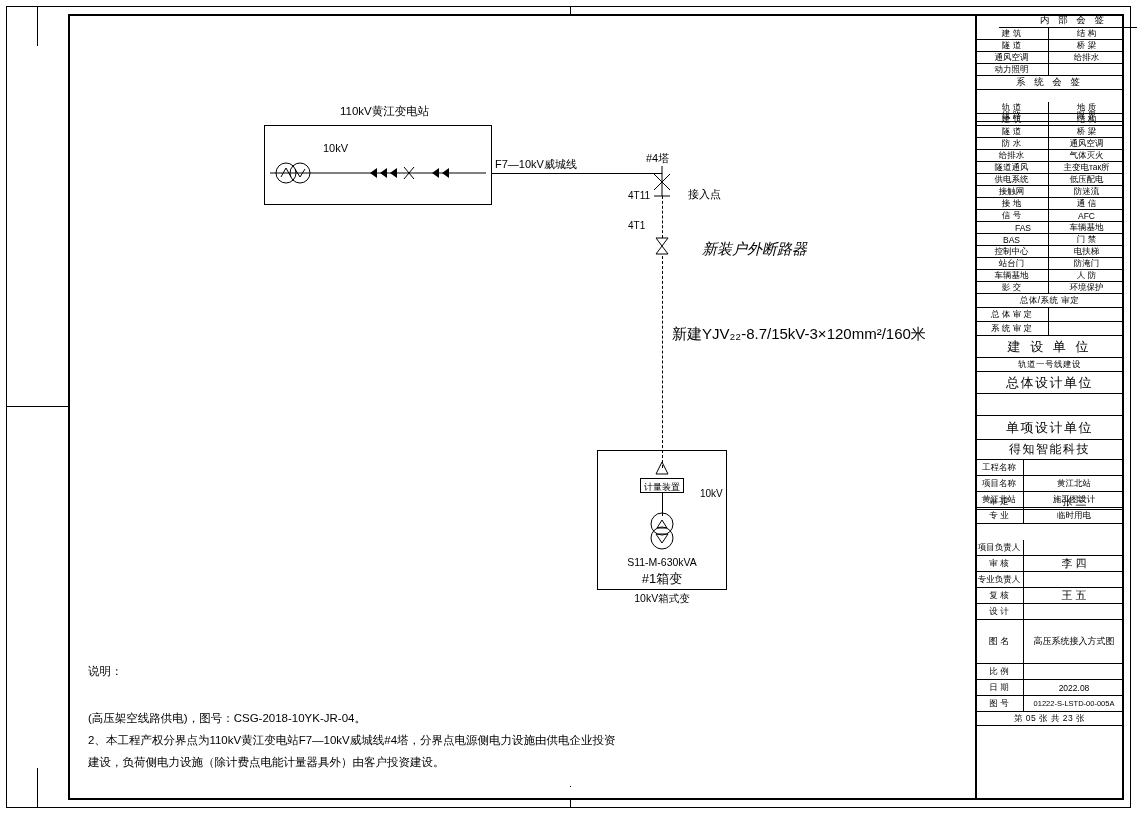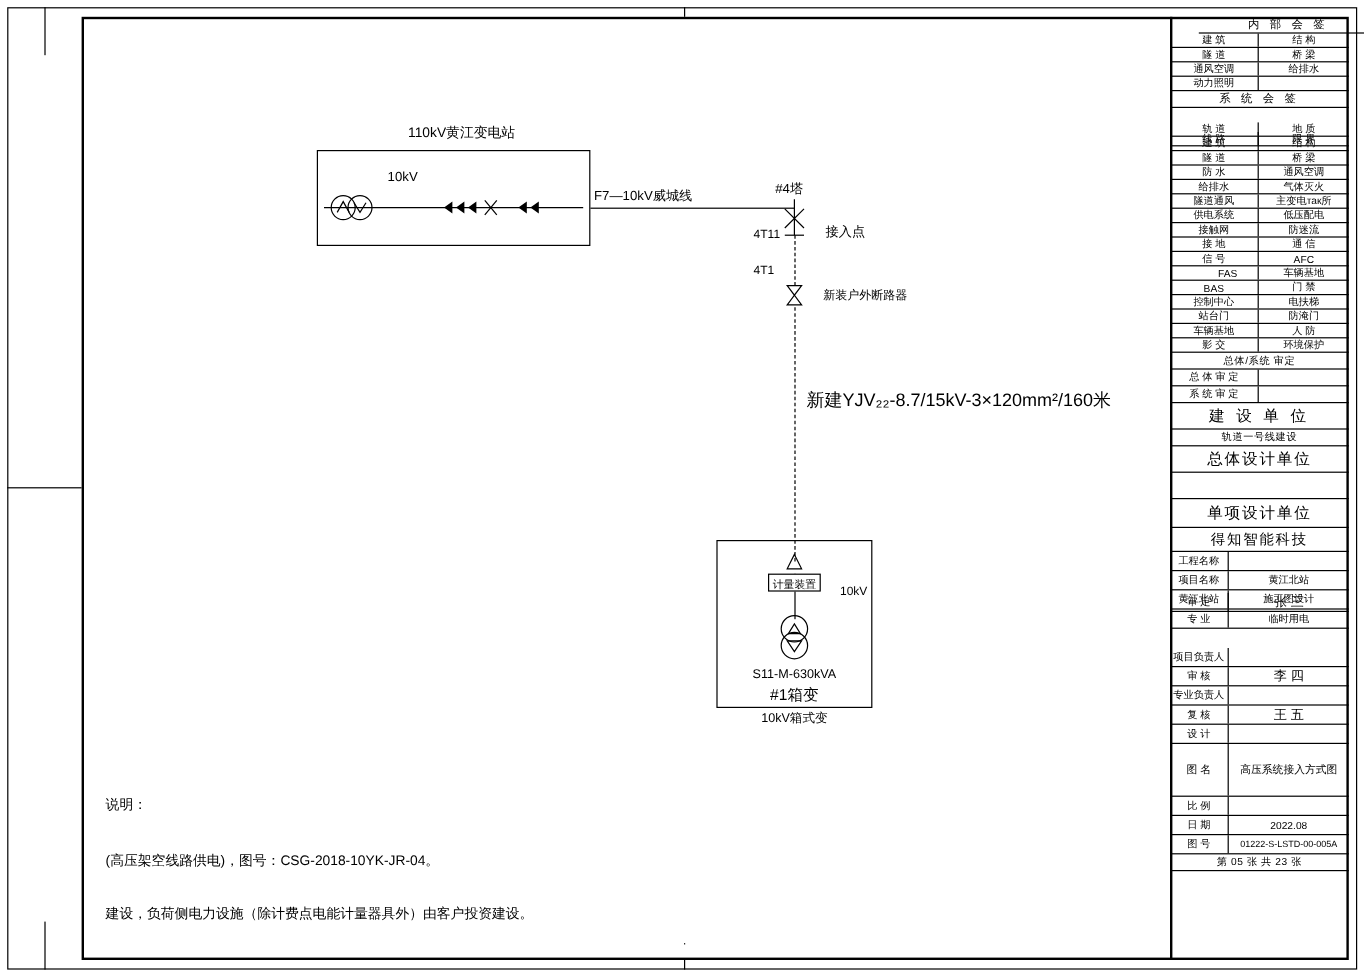--- a/index.html
+++ b/index.html
@@ -78,21 +78,21 @@
   <div class="t" style="left:688px;top:188px;font-size:11px;">接入点</div>
   <div class="t" style="left:628px;top:190px;font-size:10px;">4T11</div>
 
   <div class="dash" style="left:662px;top:196px;height:42px;"></div>
 
   <div class="t" style="left:628px;top:220px;font-size:10px;">4T1</div>
   <svg style="left:650px;top:234px;width:40px;height:24px;">
     <path d="M6 4 L18 4 L12 12 Z" fill="none" stroke="#000" stroke-width="1"></path>
     <path d="M6 20 L18 20 L12 12 Z" fill="none" stroke="#000" stroke-width="1"></path>
   </svg>
-  <div class="t" style="left:686px;top:241px;font-size:10px;">新装户外断路器</div>
+  <div class="t" style="left:702px;top:241px;font-size:15px;font-style:italic;">新装户外断路器</div>
 
   <div class="dash" style="left:662px;top:256px;height:212px;"></div>
   <div class="t" style="left:672px;top:326px;font-size:15px;">新建YJV₂₂-8.7/15kV-3×120mm²/160米</div>
 
   <svg style="left:654px;top:462px;width:20px;height:16px;">
     <path d="M8 0 L14 12 L2 12 Z" fill="none" stroke="#000" stroke-width="1"></path>
   </svg>
 
   <div class="box" style="left:597px;top:450px;width:130px;height:140px;"></div>
   <div class="ln vl" style="left:662px;top:478px;height:14px;"></div>
@@ -106,20 +106,21 @@
     <circle cx="18" cy="26" r="11" fill="none" stroke="#000" stroke-width="1"></circle>
     <path d="M13 16 L18 8 L23 16 Z" fill="none" stroke="#000" stroke-width="1"></path>
     <path d="M12 22 L24 22 L18 31 Z" fill="none" stroke="#000" stroke-width="1"></path>
   </svg>
   <div class="tc" style="left:592px;top:556px;width:140px;font-size:10.5px;">S11-M-630kVA</div>
   <div class="tc" style="left:592px;top:570px;width:140px;font-size:13px;">#1箱变</div>
   <div class="tc" style="left:592px;top:592px;width:140px;font-size:10.5px;">10kV箱式变</div>
 
   <div class="t" style="left:88px;top:665px;font-size:11.5px;">说明：</div>
   <div class="t" style="left:88px;top:712px;font-size:11.5px;">(高压架空线路供电)，图号：CSG-2018-10YK-JR-04。</div>
+  <div class="t" style="left:88px;top:734px;font-size:11.5px;">2、本工程产权分界点为110kV黄江变电站F7—10kV威城线#4塔，分界点电源侧电力设施由供电企业投资</div>
   <div class="t" style="left:88px;top:756px;font-size:11.5px;">建设，负荷侧电力设施（除计费点电能计量器具外）由客户投资建设。</div>
 
   <div id="tb-content" class="abs" style="left:975px;top:14px;width:149px;height:786px;">
       <div class="tbrow" style="top: 0px; height: 14px; margin-left: 24px;">
         <div class="cellFull" style="font-size: 9.5px; letter-spacing: 3px;">内 部 会 签</div>
       </div>
       <div class="tbrow" style="top: 14px; height: 12px;">
         <div style="position: absolute; left: 0px; top: 0px; bottom: 0px; width: 74px; border-right: 1px solid rgb(0, 0, 0); box-sizing: border-box; display: flex; align-items: center; justify-content: center; font-size: 8.5px;">建  筑</div>
         <div style="position: absolute; inset: 0px 0px 0px 74px; display: flex; align-items: center; justify-content: center; font-size: 8.5px;">结  构</div>
       </div>

